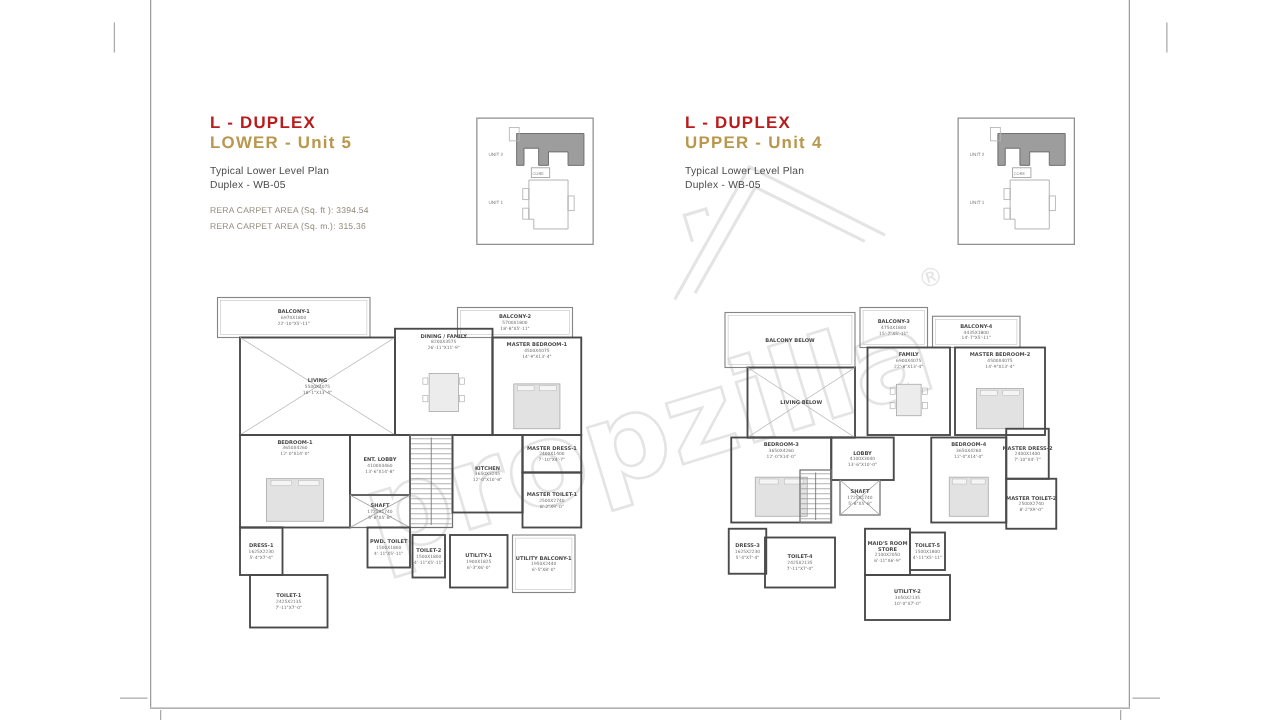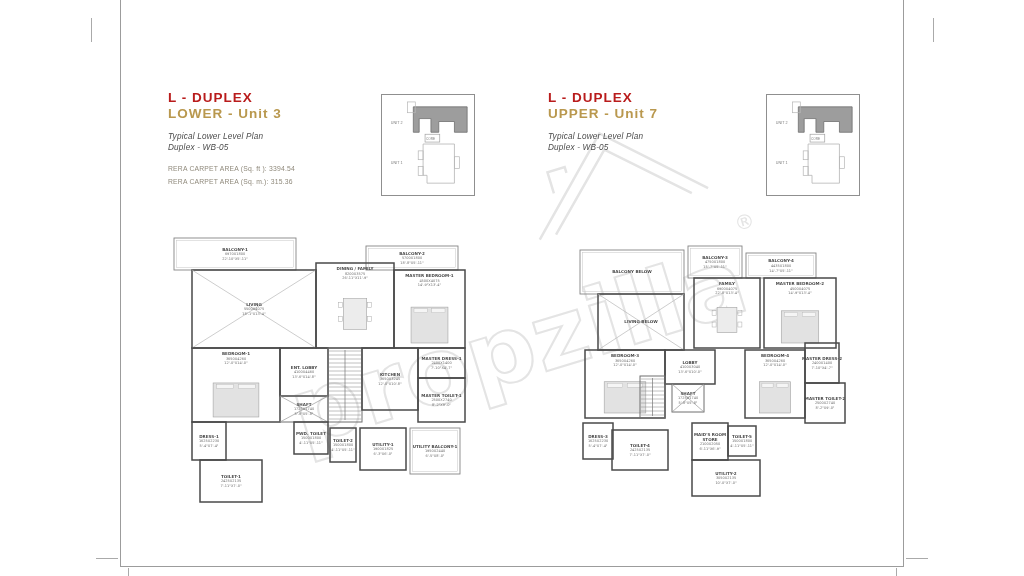--- a/index.html
+++ b/index.html
@@ -4,21 +4,21 @@
 <style>
   html,body{margin:0;padding:0;background:#fff;}
   .canvas{position:relative;width:1024px;height:576px;background:#ffffff;overflow:hidden;
           font-family:"Liberation Sans","DejaVu Sans",sans-serif;}
   .mark{position:absolute;background:#aaa;}
   .frame{position:absolute;background:#9c9c9c;}
   
   .panel-head{position:absolute;top:90px;z-index:2;}
   .t1{font-size:13.5px;font-weight:700;letter-spacing:1px;color:#b91c1c;line-height:16px;}
   .t2{font-size:13.5px;font-weight:700;letter-spacing:1px;color:#b9984e;line-height:16px;}
-  .sub{margin-top:9px;font-size:8.2px;color:#4b4b4b;line-height:11px;letter-spacing:0.2px;font-style:italic;}
+  .sub{margin-top:9px;font-size:8.2px;color:#4b4b4b;line-height:11px;letter-spacing:0.2px;}
   .rera{margin-top:9px;font-size:6.8px;color:#8f897b;line-height:13px;letter-spacing:0.2px;}
   
   .keyplan{position:absolute;top:94px;width:94px;height:102px;border:1px solid #8f8f8f;
            background:#fff;z-index:2;box-sizing:border-box;}
   .keyplan svg{width:100%;height:100%;display:block;}
   
   .plan{position:absolute;top:230px;height:275px;z-index:1;}
   .plan svg{width:100%;height:100%;display:block;overflow:visible;}
   
   .watermark{position:absolute;left:258px;top:148px;width:520px;height:280px;
@@ -47,34 +47,34 @@
         <path d="M312,100 L383,33 L454,100"></path>
         <path d="M322,60 L322,38 L340,38 L340,44"></path>
       </g>
       <text x="8" y="228" font-size="92" font-weight="bold" textLength="470" lengthAdjust="spacingAndGlyphs" fill="none" stroke="#e4e4e4" stroke-width="2" font-family="&quot;DejaVu Sans&quot;,sans-serif">propzilla</text>
       <text x="486" y="150" font-size="20" fill="#e4e4e4" font-family="&quot;DejaVu Sans&quot;,sans-serif">®</text>
     </svg>
   </div>
 
   <div class="panel-head" style="left:168px;">
     <div class="t1">L - DUPLEX</div>
-    <div class="t2">LOWER - Unit 3</div>
+    <div class="t2">LOWER - Unit 5</div>
     <div class="sub">
       <div>Typical Lower Level Plan</div>
       <div>Duplex - WB-05</div>
     </div>
     <div class="rera">
       <div>RERA CARPET AREA (Sq. ft ): 3394.54</div>
       <div>RERA CARPET AREA (Sq. m.): 315.36</div>
     </div>
   </div>
 
   <div class="panel-head" style="left:548px;">
     <div class="t1">L - DUPLEX</div>
-    <div class="t2">UPPER - Unit 7</div>
+    <div class="t2">UPPER - Unit 4</div>
     <div class="sub">
       <div>Typical Lower Level Plan</div>
       <div>Duplex - WB-05</div>
     </div>
   </div>
 
   <div class="keyplan" style="left:381px;">
     <svg viewBox="0 0 94 102">
       <path d="M32,12 H87 V38 H74 V27 H58 V38 H50 V24 H38 V38 H32 Z" fill="#9d9d9d" stroke="#6e6e6e" stroke-width="0.8"></path>
       <rect x="26" y="7" width="8" height="11" fill="none" stroke="#b5b5b5" stroke-width="0.7"></rect>

